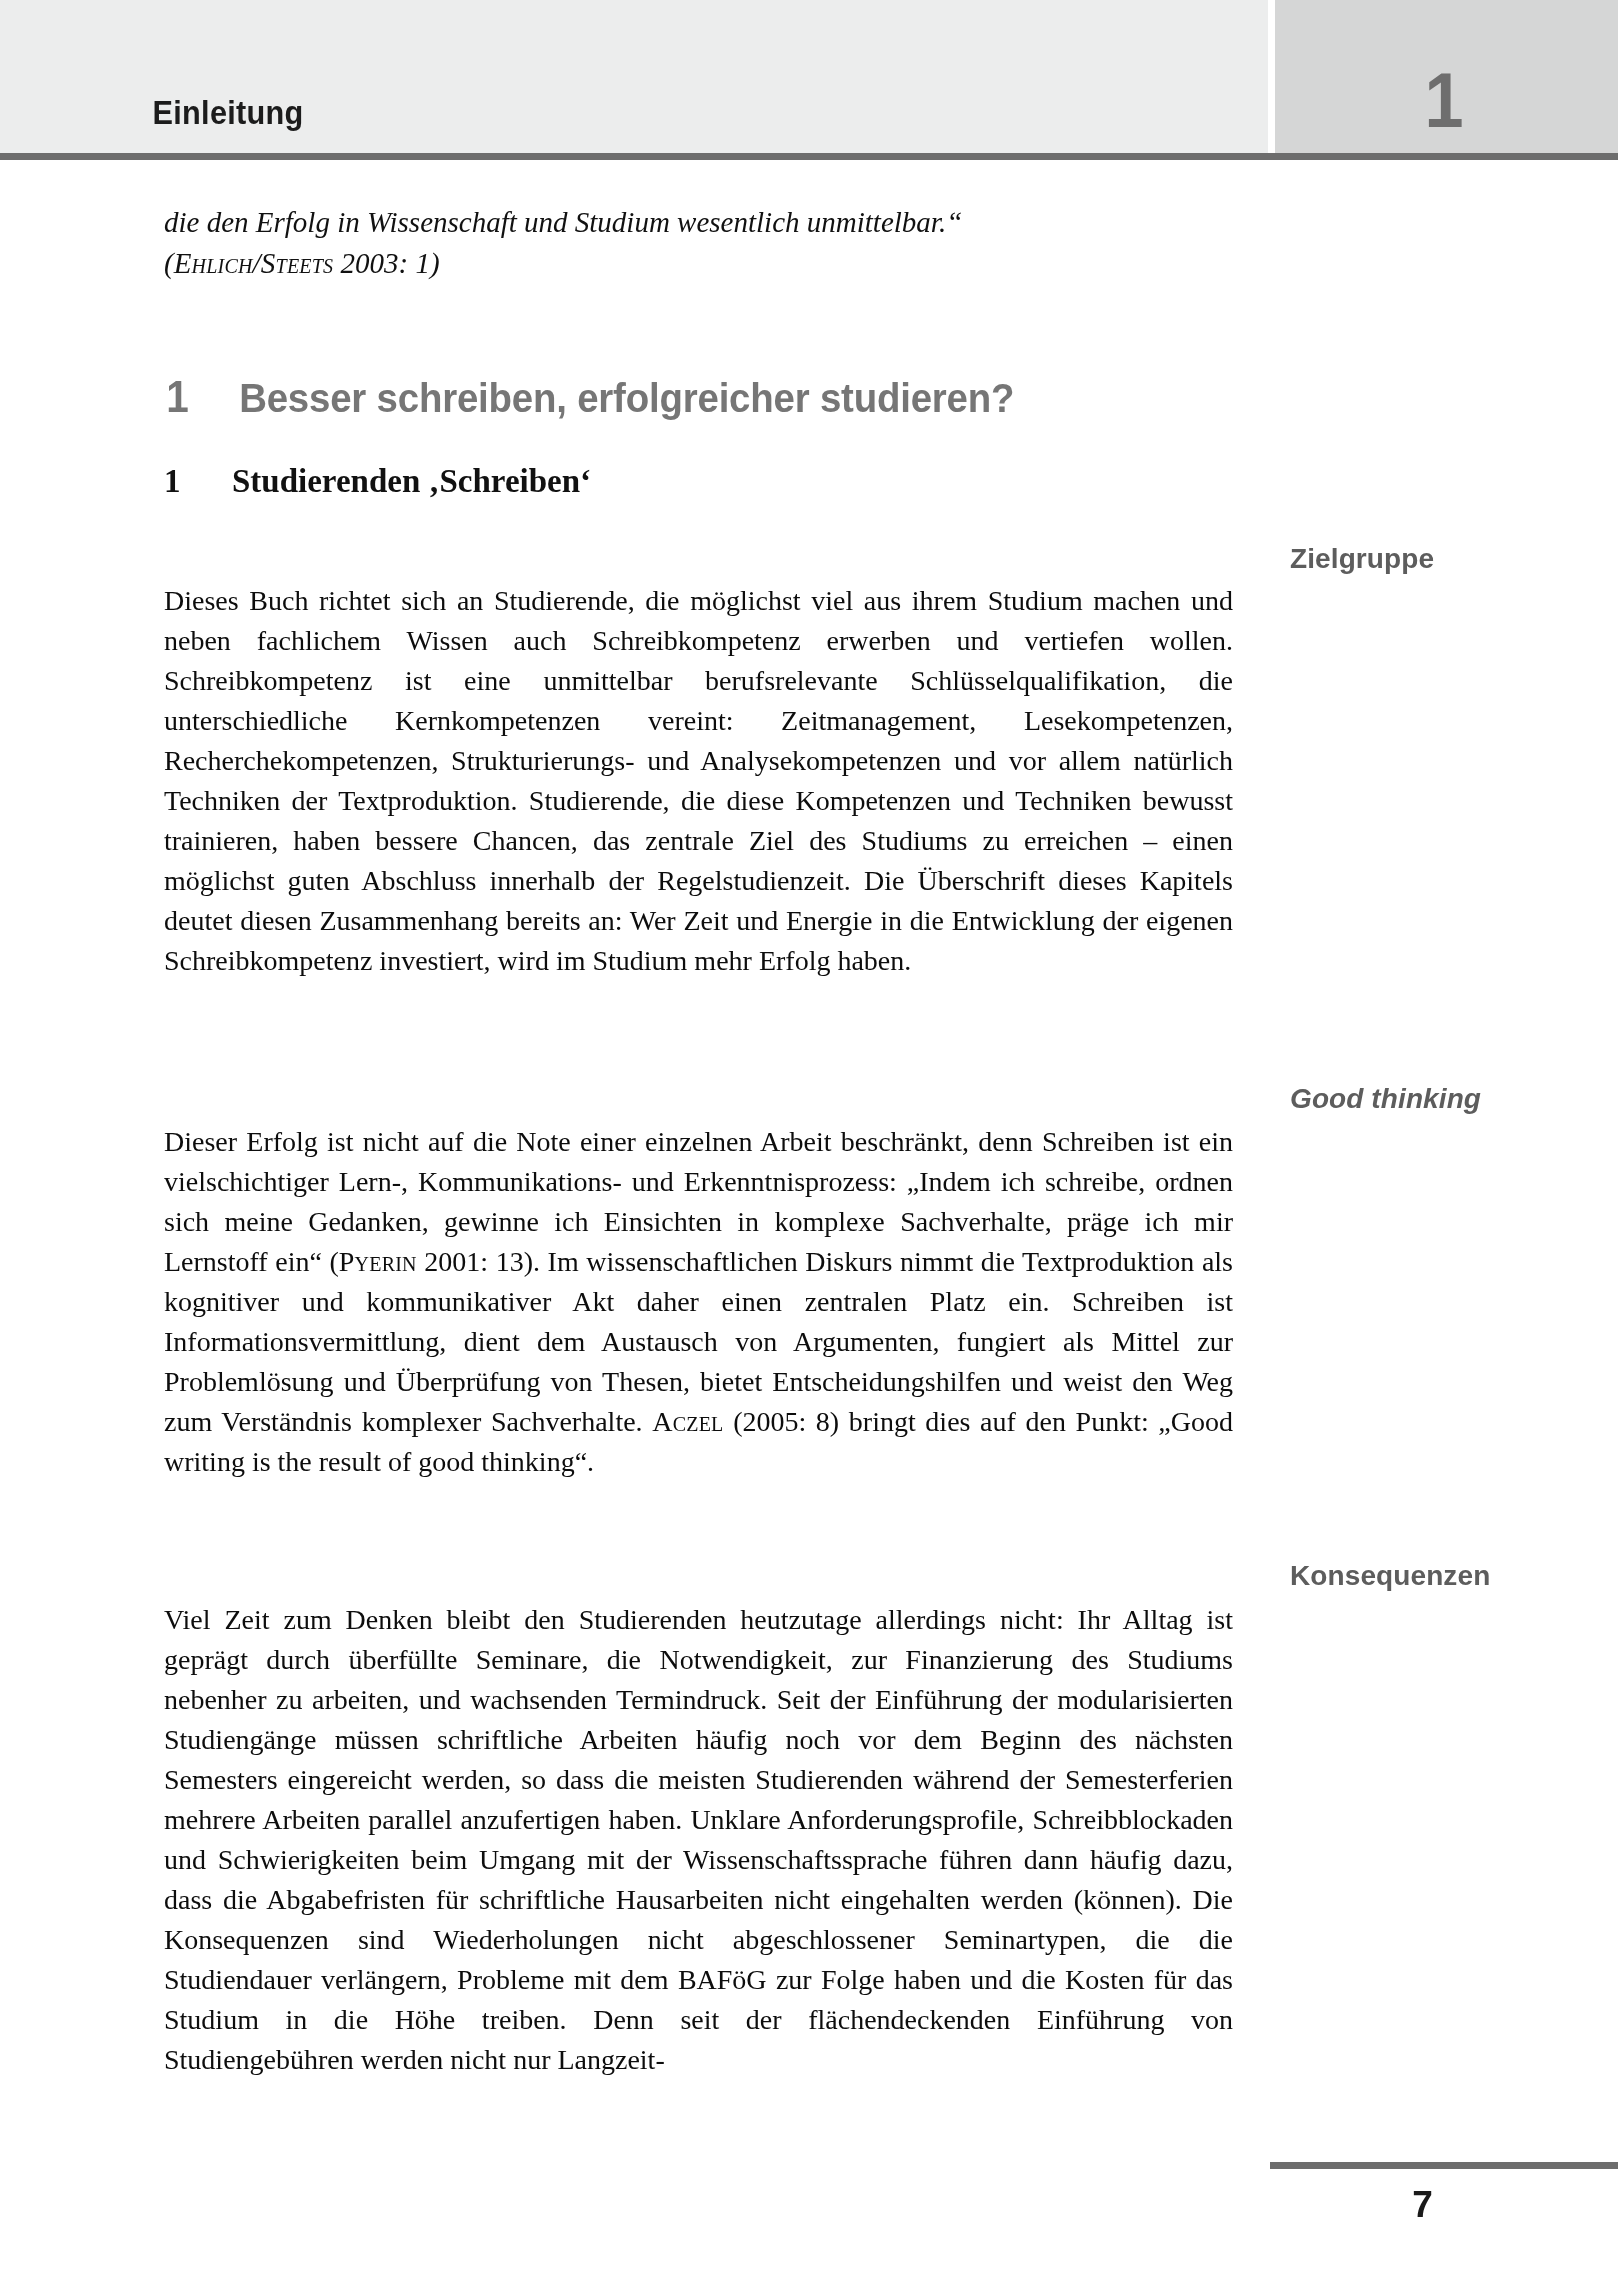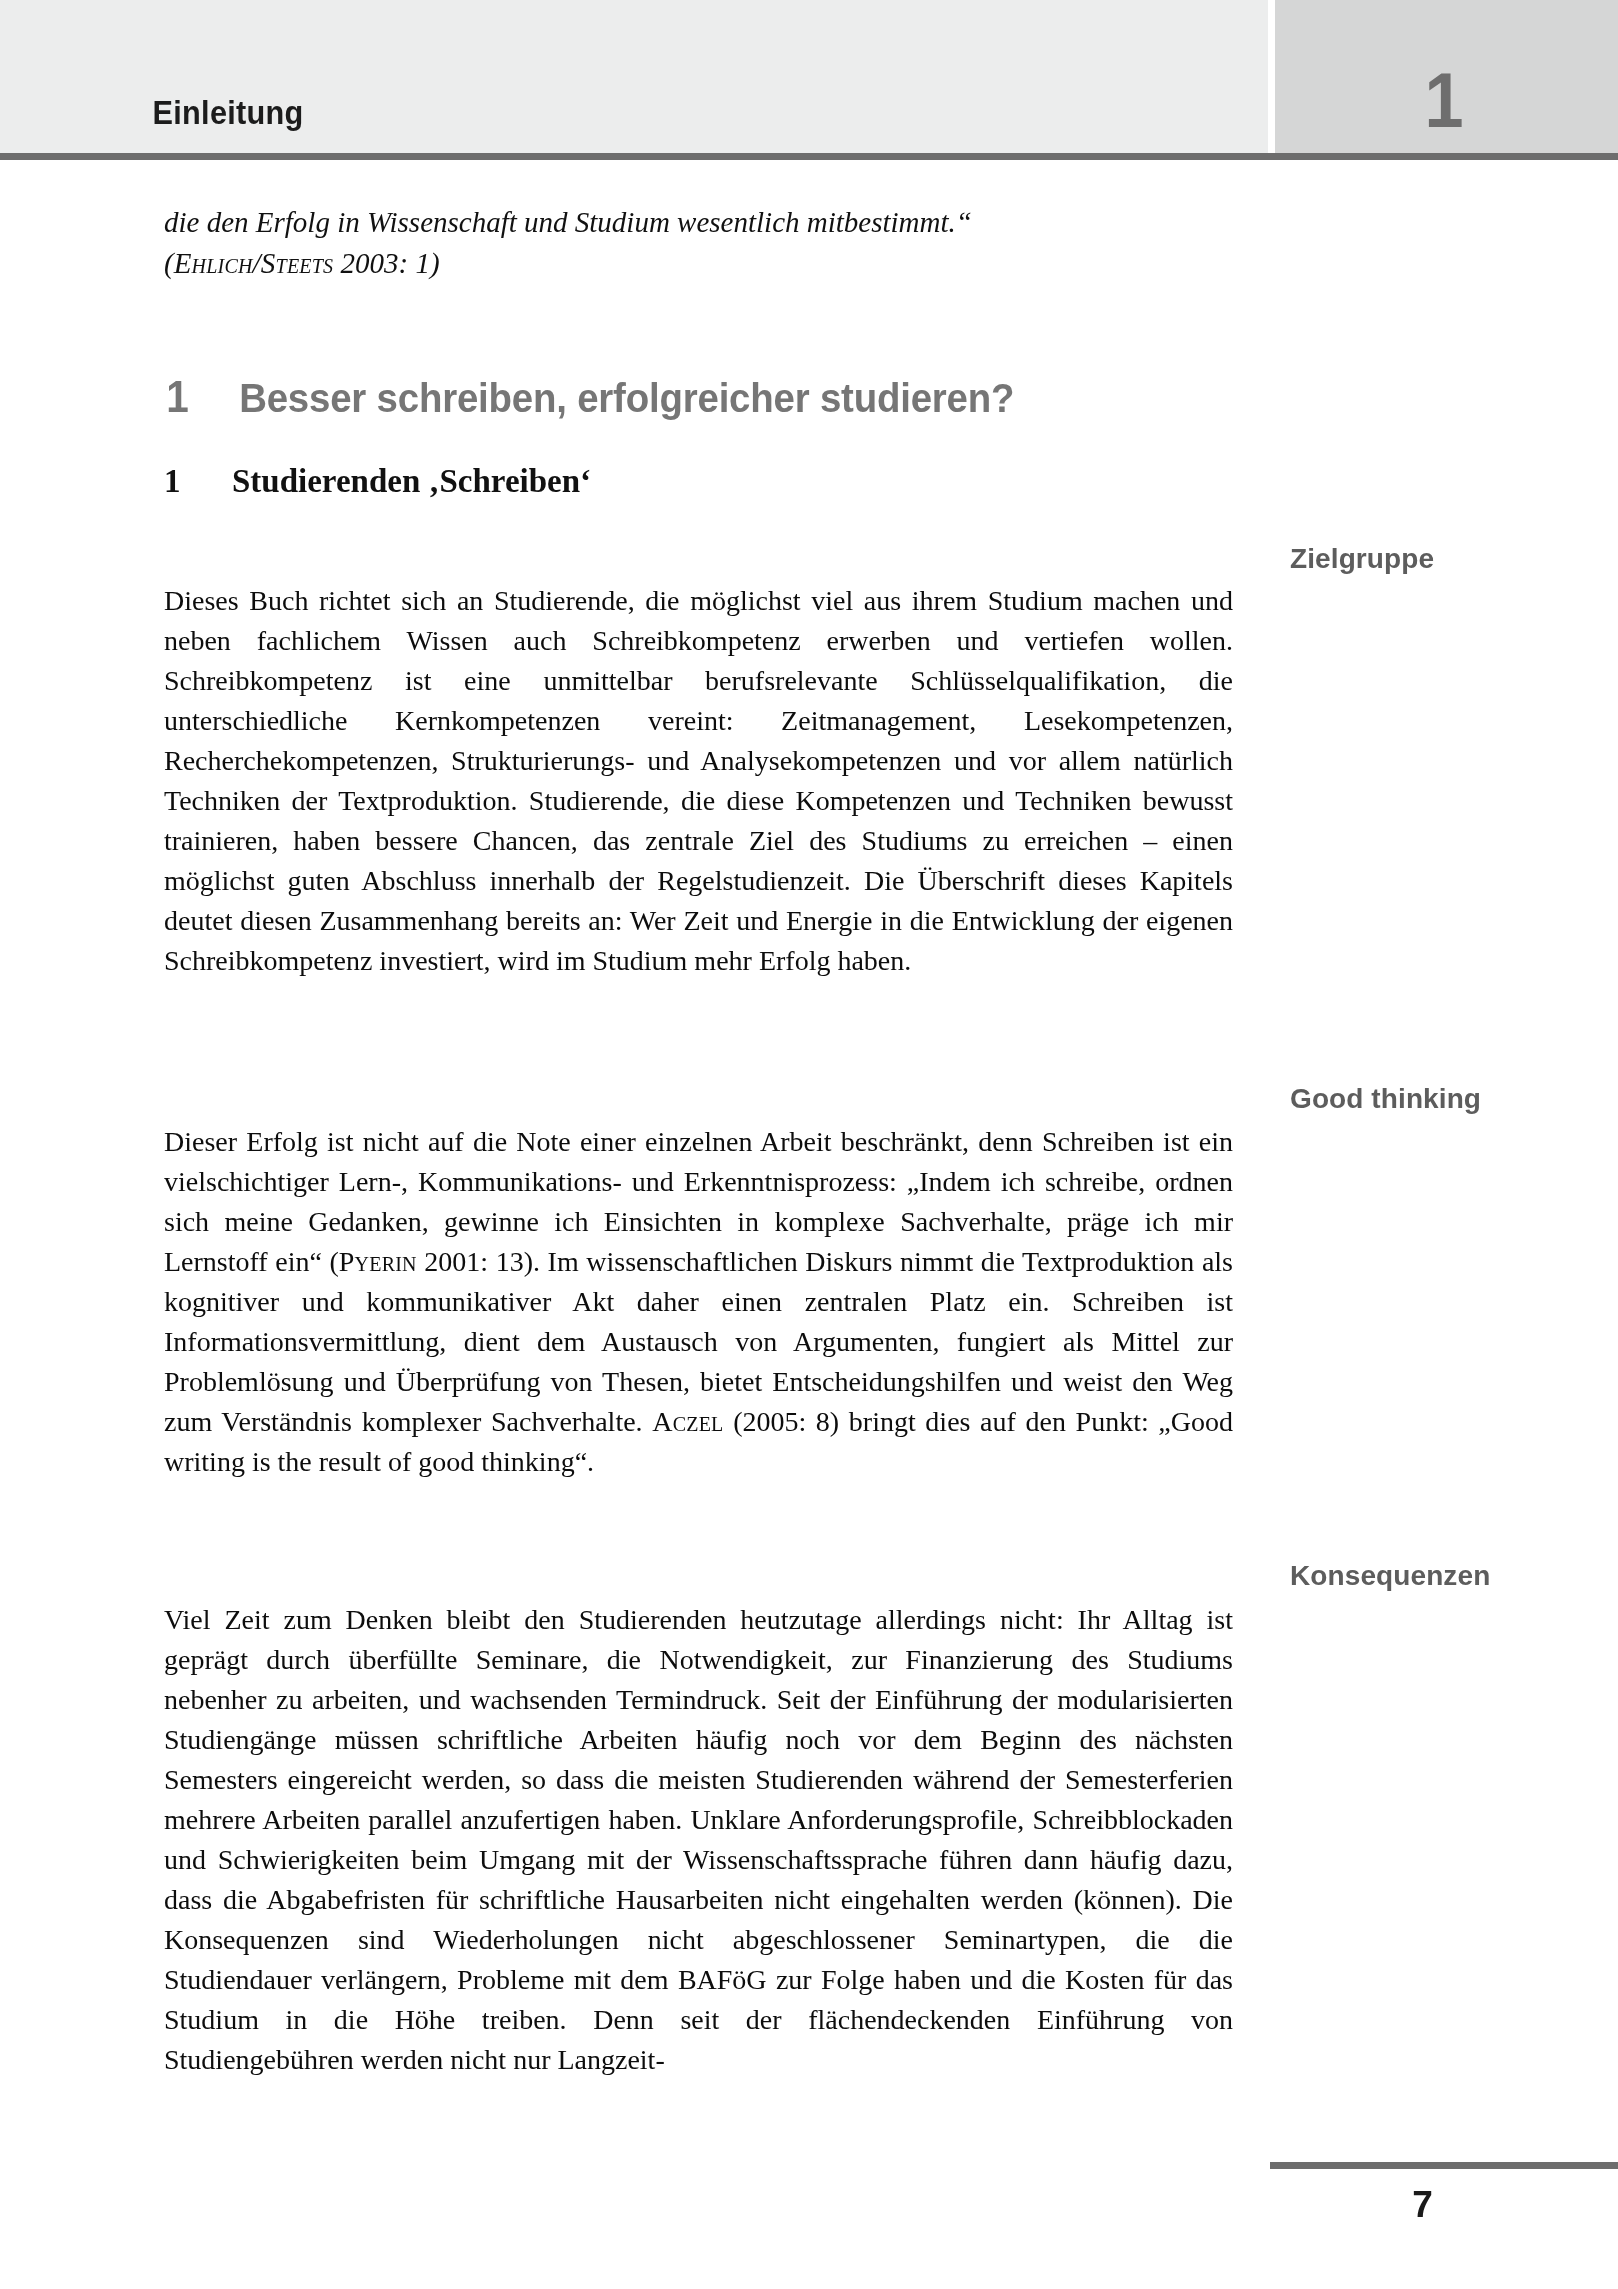--- a/index.html
+++ b/index.html
@@ -175,20 +175,21 @@
     position: absolute;
     left: 1290px;
     width: 319px;
     font-family: "Liberation Sans", sans-serif;
     font-size: 28px;
     color: #5d5d5d;
     font-weight: bold;
     letter-spacing: 0.1px;
   }
   .marginal.italic {
+    font-style: italic;
     font-weight: bold;
   }
   #marg-1 { top: 383px; }
   #marg-2 { top: 923px; }
   #marg-3 { top: 1400px; }
 
   
   .footer-rule {
     position: absolute;
     left: 1270px;
@@ -219,21 +220,21 @@
   <div class="header-gap"></div>
   <div class="header-right">
     <div class="header-chapter-num">1</div>
   </div>
 </div>
 <div class="header-rule"></div>
 
 <div class="content">
 
   <div class="epigraph">
-    <span class="eq-line">die den Erfolg in Wissenschaft und Studium wesentlich mitbestimmt.“</span>
+    <span class="eq-line">die den Erfolg in Wissenschaft und Studium wesentlich unmittelbar.“</span>
     <span class="src-line"><span>(</span><span class="smallcaps">Ehlich/Steets</span><span> 2003: 1)</span></span>
   </div>
 
   <div class="chapter-heading">
     <span class="num">1</span>
     <span class="title">Besser schreiben, erfolgreicher studieren?</span>
   </div>
 
   <div class="section-heading">
     <span class="num">1</span>

